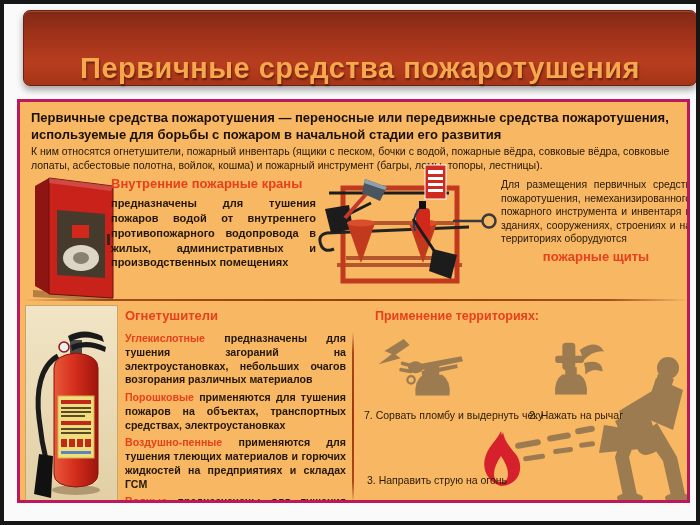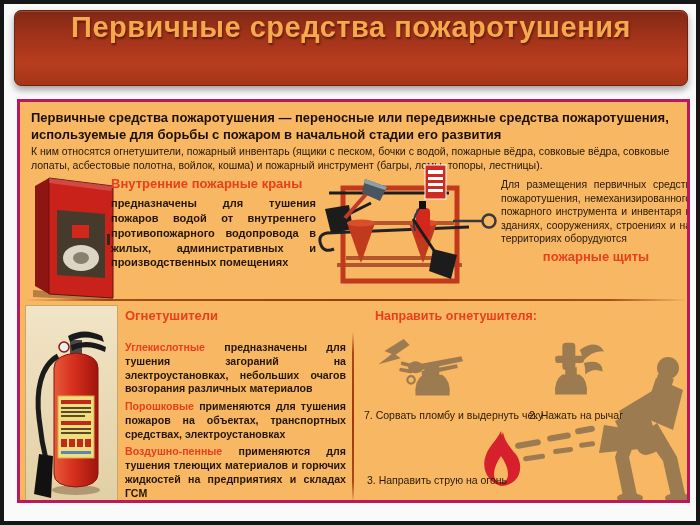--- a/index.html
+++ b/index.html
@@ -3,25 +3,25 @@
 <meta charset="utf-8">
 <style>
   html,body{margin:0;padding:0;background:#e9e9e9;}
   .poster{
     position:relative;width:700px;height:525px;box-sizing:border-box;
     background:#fafafa;border:4px solid #161616;overflow:hidden;
     font-family:"Liberation Sans", sans-serif;
   }
   
   .title-bar{
-    position:absolute;left:10px;top:6px;width:672px;height:74px;
+    position:absolute;left:19px;top:6px;width:672px;height:74px;
     border-radius:7px;border:1px solid #6b2212;
     background:linear-gradient(180deg,#7f2815 0%,#9c3119 28%,#b83d1f 70%,#a63517 100%);
     box-shadow:0 4px 7px rgba(0,0,0,.35), inset 0 1px 0 rgba(255,180,120,.25);
-    display:flex;align-items:flex-start;justify-content:center;
+    display:flex;align-items:flex-end;justify-content:center;
   }
   .title-bar span{
     color:#f6a84d;font-size:29px;font-weight:bold;letter-spacing:.5px;
     text-shadow:1px 2px 2px rgba(50,10,0,.55);white-space:nowrap;
   }
   
   .panel{
     position:absolute;left:13px;top:95px;width:673px;height:404px;
     background:#f7b763;border:3px solid #be185d;box-sizing:border-box;overflow:hidden;
   }
@@ -38,21 +38,21 @@
   .shield-text{left:481px;top:76px;width:190px;font-size:10.4px;line-height:1.3;
     color:#241708;text-align:justify;}
   .shield-highlight{color:#e8401d;font-weight:bold;font-size:13px;margin-top:3px;text-align:center;}
   .h-divider{left:4px;top:197px;width:664px;height:2px;
     background:linear-gradient(90deg,rgba(163,74,22,0),rgba(150,58,14,.85) 12%,#96400e 50%,rgba(150,58,14,.85) 88%,rgba(163,74,22,0));}
   .v-divider{left:332px;top:230px;width:2px;height:170px;
     background:linear-gradient(180deg,rgba(170,60,20,0),rgba(160,50,12,.85) 12%,#a0380f 50%,rgba(160,50,12,.85) 88%,rgba(170,60,20,0));}
   .photo-frame{left:5px;top:203px;width:93px;height:198px;
     background:linear-gradient(180deg,#f1e5c6,#e2cfa4);border:1px solid #c9a668;}
   .ext-text{left:105px;top:206px;width:221px;}
-  .ext-text .red-heading{margin-bottom:18px;}
+  .ext-text .red-heading{margin-bottom:9px;}
   .item{margin:0 0 4px 0;font-size:10.6px;line-height:1.3;font-weight:bold;
     color:#241708;text-align:justify;}
   .item .term{color:#e8401d;}
   .item .term::after{content:" ";}
   .usage-heading{left:355px;top:207px;font-size:12.5px;}
   .caption{font-size:10.5px;color:#2a1a08;white-space:nowrap;z-index:5;}
   .c1{left:344px;top:307px;}
   .c2{left:509px;top:307px;}
   .c3{left:347px;top:372px;text-align:right;}
   svg{display:block;}
@@ -183,21 +183,21 @@
     <div class="abs ext-text">
       <div class="red-heading">Огнетушители</div>
       <p class="item"><span class="term">Углекислотные</span><span>предназначены для тушения загораний на электроустановках, небольших очагов возгорания различных материалов</span></p>
       <p class="item"><span class="term">Порошковые</span><span>применяются для тушения пожаров на объектах, транспортных средствах, электроустановках</span></p>
       <p class="item"><span class="term">Воздушно-пенные</span><span>применяются для тушения тлеющих материалов и горючих жидкостей на предприятиях и складах ГСМ</span></p>
       <p class="item"><span class="term">Водные</span><span>предназначены для тушения твёрдых и жидких горючих веществ в жилых, общественных и других помещениях</span></p>
     </div>
 
     <div class="abs v-divider"></div>
 
-    <div class="abs red-heading usage-heading">Направить огнетушителя:</div>
+    <div class="abs red-heading usage-heading">Применение территориях:</div>
 
     <svg class="abs" style="left:357px;top:226px;" width="100" height="77" viewBox="0 0 135 78" fill="#9c7b50">
       <polygon points="36,2 10,18 20,22 2,36 32,28 25,23 44,10"></polygon>
       <path d="M52 78 L98 78 Q100 58 88 50 L62 50 Q50 58 52 78 Z"></path>
       <rect x="64" y="38" width="20" height="14"></rect>
       <polygon points="56,36 114,25 116,32 58,44"></polygon>
       <polygon points="60,45 108,36 109,41 61,51"></polygon>
       <ellipse cx="52" cy="40" rx="10" ry="8"></ellipse>
       <rect x="32" y="34" width="18" height="5" rx="2.5" transform="rotate(14 41 36)"></rect>
       <rect x="30" y="42" width="18" height="5" rx="2.5" transform="rotate(10 39 44)"></rect>

